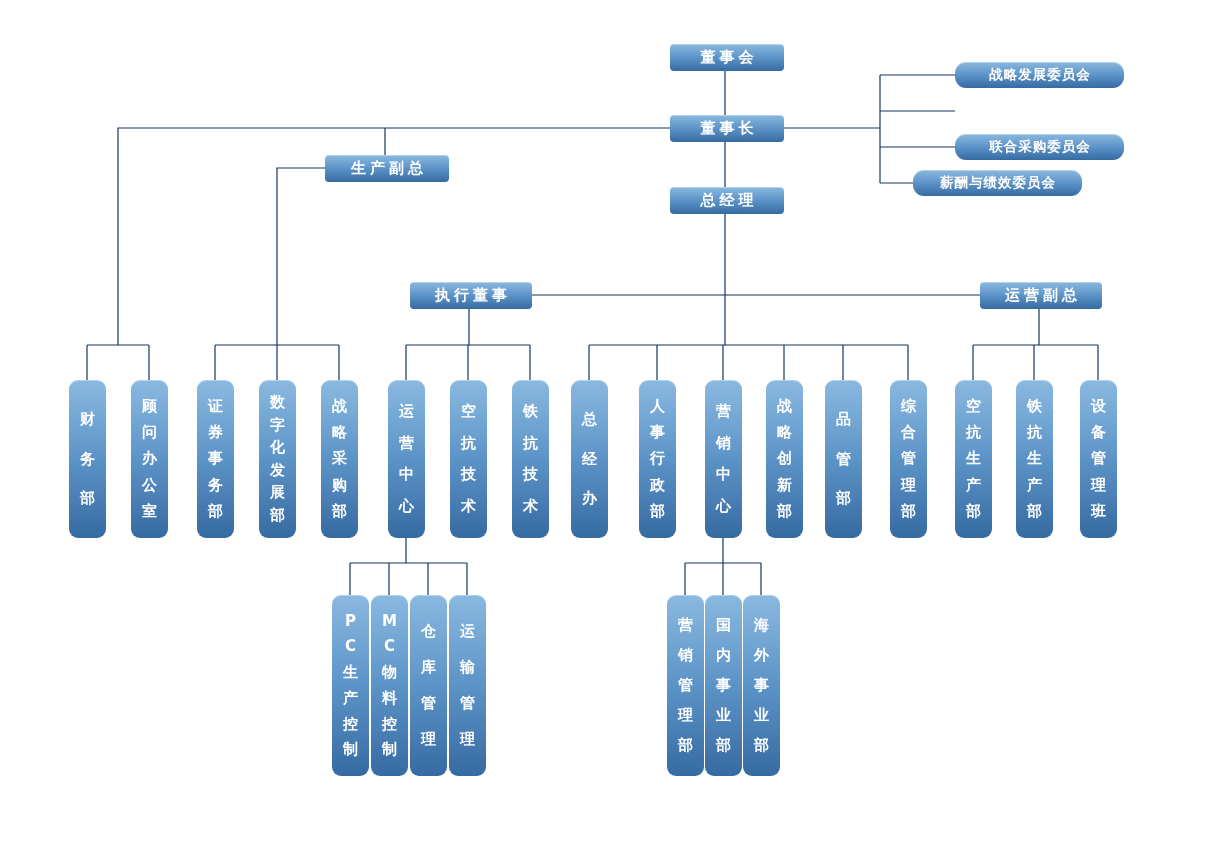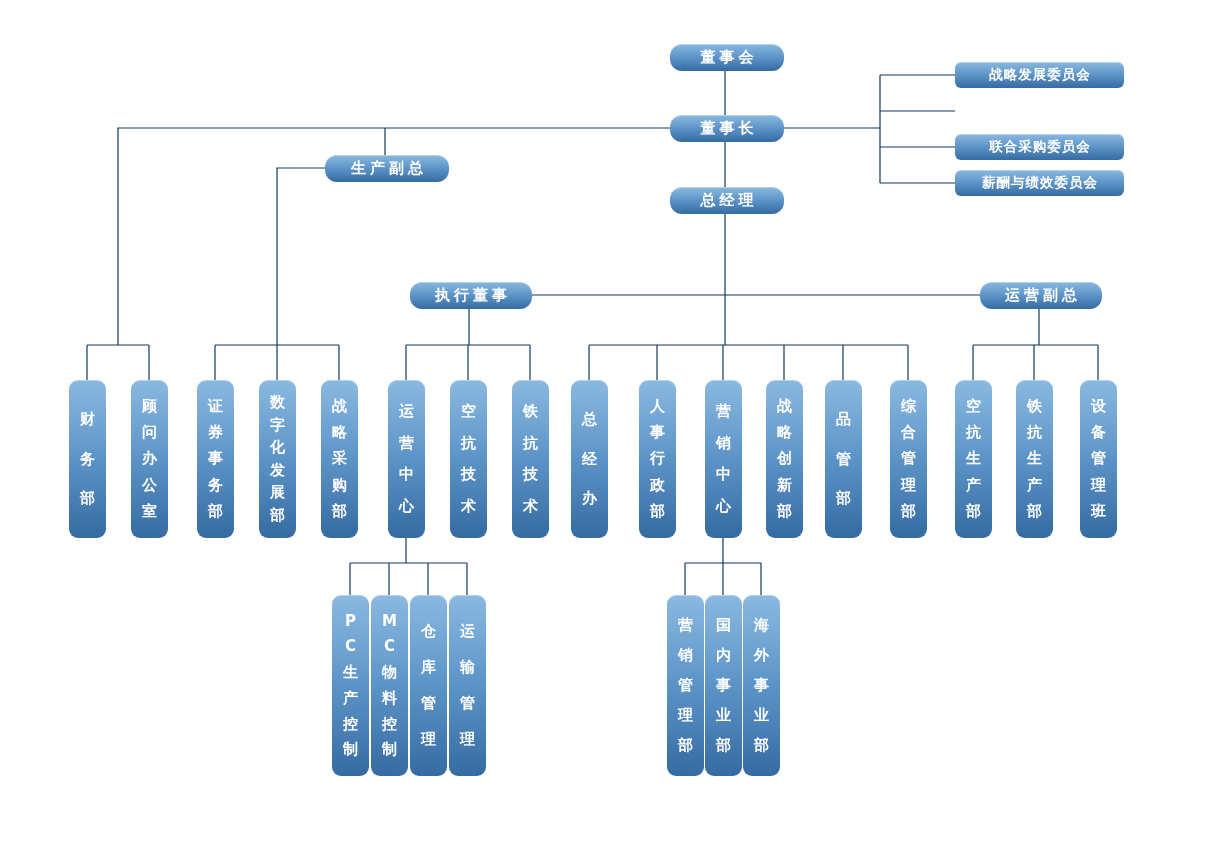--- a/index.html
+++ b/index.html
@@ -24,32 +24,32 @@
   }
   .node {
     position: absolute;
     color: #ffffff;
     font-weight: bold;
     background: linear-gradient(180deg, #8ab9e0 0%, #5e95c8 48%, #366ba2 100%);
     box-shadow: inset 0 1px 0 rgba(255,255,255,0.35);
   }
   .hbox {
     height: 27px;
-    border-radius: 12px;
+    border-radius: 4px;
     display: flex;
     align-items: center;
     justify-content: center;
     font-size: 15px;
     letter-spacing: 4px;
     padding-left: 4px;
   }
   .cbox {
     height: 26px;
     width: 168px;
-    border-radius: 6px;
+    border-radius: 11px;
     display: flex;
     align-items: center;
     justify-content: center;
     font-size: 13.5px;
     letter-spacing: 1px;
     padding-left: 1px;
   }
   .vbox {
     width: 37px;
     height: 142px;
@@ -100,21 +100,21 @@
       M685 563 H761 M685 563 V595 M723 563 V595 M761 563 V595"></path>
   </svg>
 
   <div class="node hbox" style="left:670px; top:44px; width:110px">董事会</div>
   <div class="node hbox" style="left:670px; top:115px; width:110px">董事长</div>
   <div class="node hbox" style="left:670px; top:187px; width:110px">总经理</div>
   <div class="node hbox" style="left:325px; top:155px; width:120px">生产副总</div>
 
   <div class="node cbox" style="left:955px; top:62px">战略发展委员会</div>
   <div class="node cbox" style="left:955px; top:134px">联合采购委员会</div>
-  <div class="node cbox" style="left:955px; top:170px">薪酬与绩效委员会</div>
+  <div class="node cbox" style="left:913px; top:170px">薪酬与绩效委员会</div>
 
   <div class="node hbox" style="left:410px; top:282px; width:118px">执行董事</div>
   <div class="node hbox" style="left:980px; top:282px; width:118px">运营副总</div>
 
   <div class="node vbox" style="left:69px; top:380px">
       <span>财</span>
       <span>务</span>
       <span>部</span>
     </div>
   <div class="node vbox" style="left:131px; top:380px">

